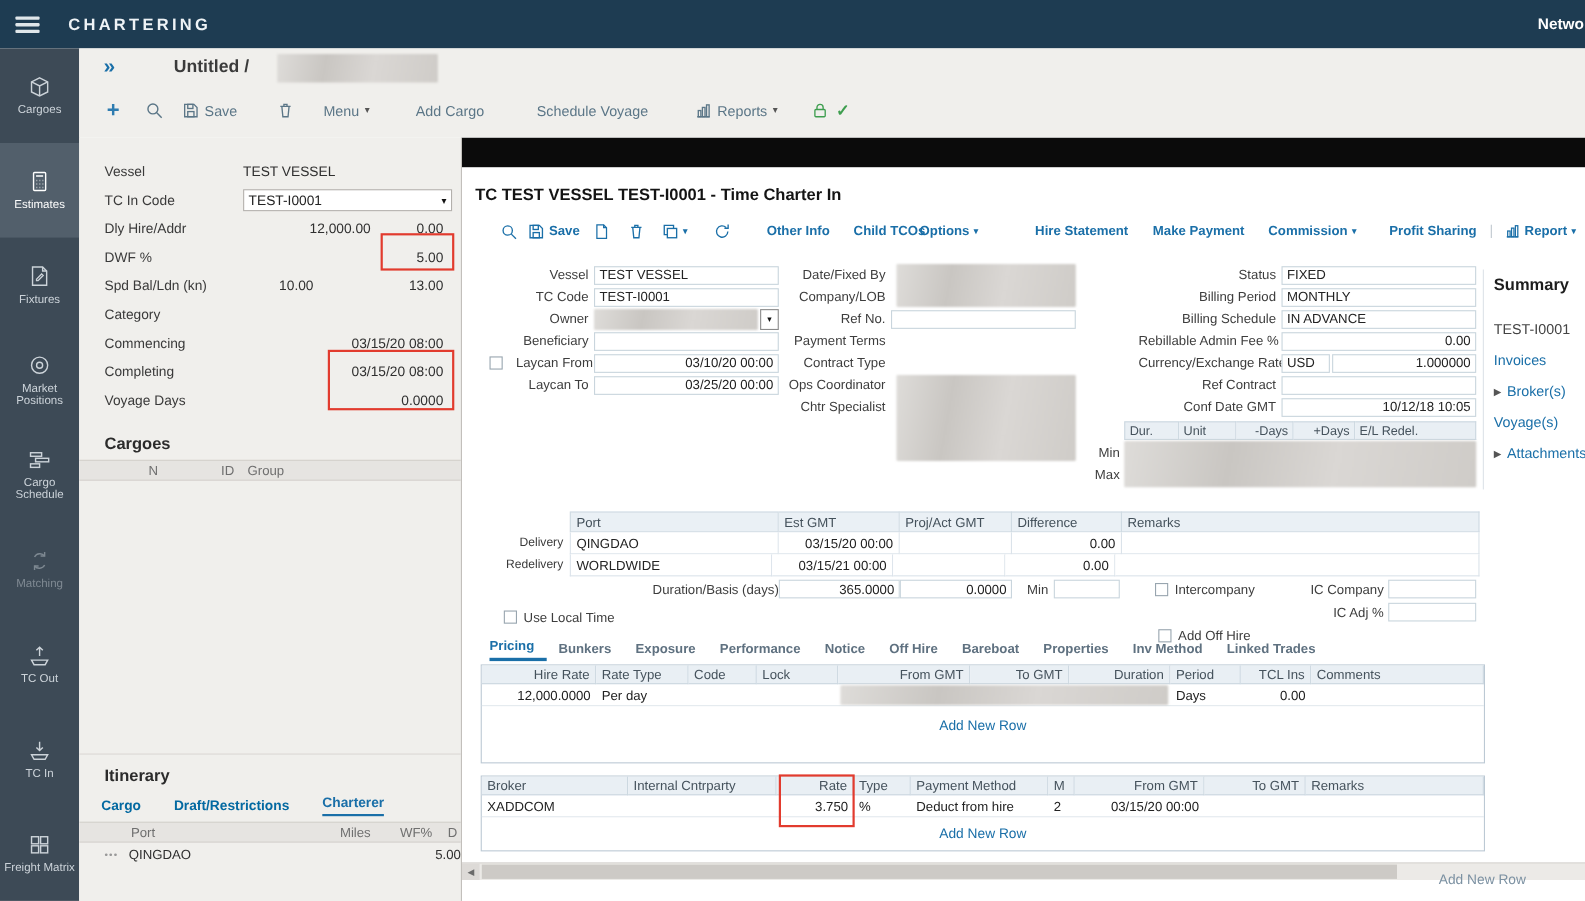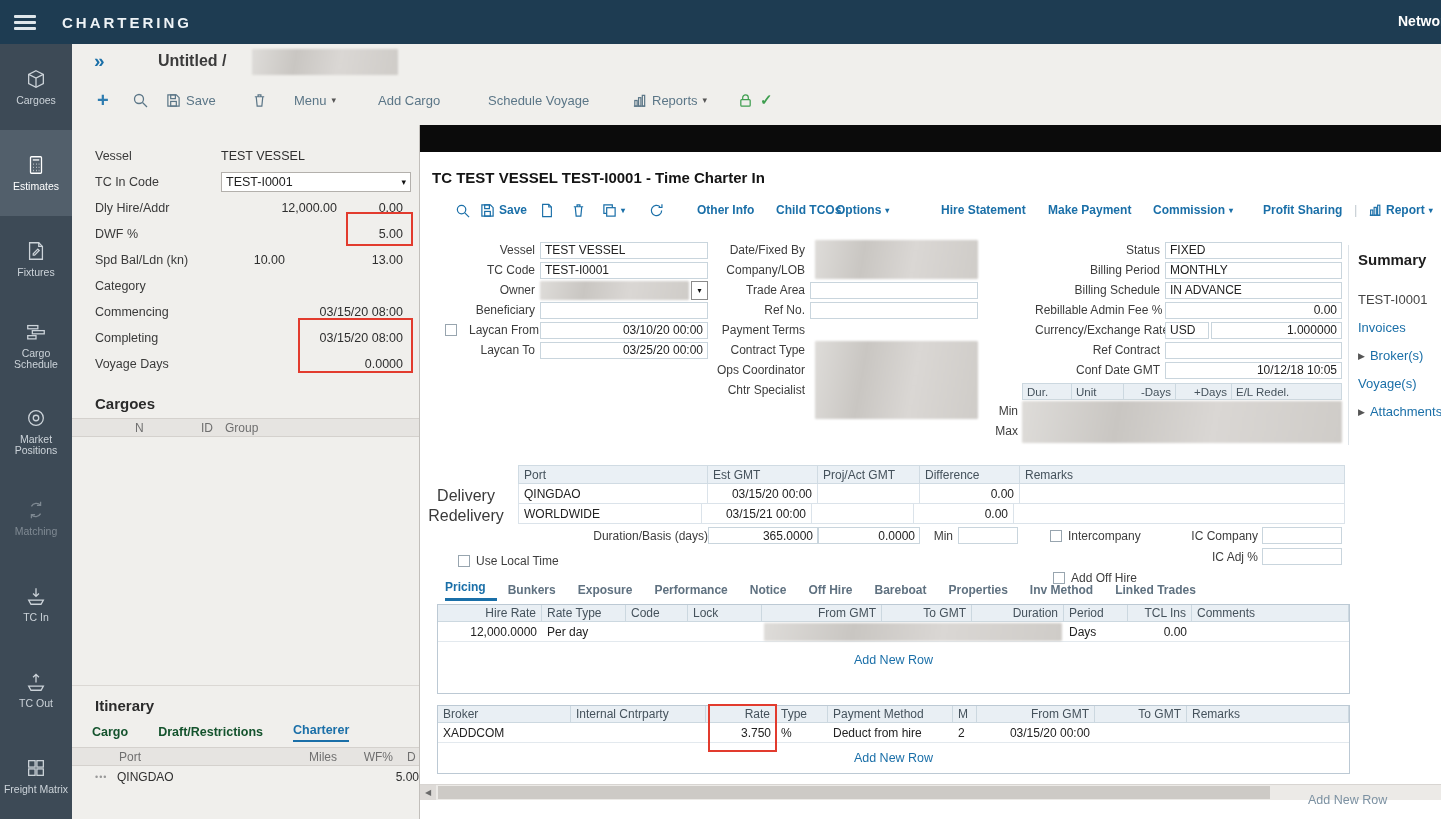--- a/index.html
+++ b/index.html
@@ -41,21 +41,21 @@
 .w124{width:124px}.w72{width:72px}.grow{flex:1}
 .lp-combo{width:190px;height:20px;background:#fff;border:1px solid #b3b0ac;display:flex;align-items:center;padding:0 4px;cursor:pointer}
 .lp-combo .txt{flex:1;font-size:12.5px;color:#222}
 .lp-combo .caret{font-size:9px;color:#111}
 .redact{background:linear-gradient(100deg,#dedcd9 0%,#c9c6c2 30%,#dad7d4 60%,#cfccc8 100%);border-radius:1px;filter:blur(1.2px)}
 .lp-redact{width:190px;height:18px}
 .lp-h2{font-size:15px;font-weight:bold;color:#2b2b2b;margin:18px 0 6px 23px}
 .lp-thead{height:19px;background:#e6e4e1;border-top:1px solid #d4d1cd;border-bottom:1px solid #d4d1cd;display:flex;align-items:center;padding-left:23px;color:#6f6f6f}
 .lp-itin{position:absolute;left:0;top:560px;width:100%;border-top:1px solid #dbd8d4;padding-top:11px}
 .lp-tabs{display:flex;gap:30px;margin:6px 0 5px 20px;height:22px;align-items:flex-end}
-.lp-tab{font-size:12.5px;font-weight:bold;color:#14532d;padding-bottom:3px;cursor:pointer}
+.lp-tab{font-size:12.5px;font-weight:bold;color:#0369a1;padding-bottom:3px;cursor:pointer}
 .lp-tab.active{color:#1a6fa8;border-bottom:2px solid #1a6fa8}
 .lp-itrow{display:flex;align-items:center;height:22px;padding-left:23px;color:#2f2f2f}
 .dots{color:#999;font-size:9px;letter-spacing:1px;width:22px;cursor:pointer}
 
 .detail{position:absolute;left:420px;top:125px;width:1021px;height:694px;background:#fff;overflow:hidden}
 .black-strip{position:absolute;left:0;top:0;width:100%;height:27px;background:#0b0b0b}
 .tc-title{position:absolute;left:12px;top:44px;font-size:15px;font-weight:bold;color:#141414}
 .tc-toolbar{position:absolute;left:0;top:74px;width:100%;height:26px}
 .ti{position:absolute;top:0;height:22px;display:flex;align-items:center;gap:4px;color:#1a6fa8;font-weight:600;font-size:12px;cursor:pointer;white-space:nowrap}
 .ti svg{stroke:#1a6fa8;fill:none;stroke-width:1.3}
@@ -76,21 +76,21 @@
 .mth:first-child{border-left:1px solid #ccd8e0}
 .mth.r{justify-content:flex-end}
 
 .sum-sep{position:absolute;left:928px;top:120px;width:1px;height:200px;background:#dde3e8}
 .summary{position:absolute;left:938px;top:126px;width:200px}
 .sum-title{font-size:15px;font-weight:bold;color:#1d1d1d}
 .sum-code{margin-top:24px;font-size:13px;color:#444}
 .sum-item{margin-top:13px;font-size:13px;color:#1a6fa8;cursor:pointer;display:flex;align-items:center;gap:5px;white-space:nowrap}
 .sum-item .expand{color:#555;font-size:9px}
 
-.dlabel{position:absolute;width:92px;text-align:center;font-size:16px;color:#3a3a3a}
+.dlabel{position:absolute;width:92px;text-align:right;font-size:11px;color:#3a3a3a}
 .dtable{position:absolute;left:98px;top:340px;width:827px}
 .dhead{display:flex;height:19px}
 .dth{background:#eaf0f5;border:1px solid #d0dbe3;border-left:none;color:#44515b;display:flex;align-items:center;padding:0 5px;font-size:12px}
 .dth:first-child{border-left:1px solid #d0dbe3}
 .drow{display:flex;height:20px}
 .dtd{background:#fff;border:1px solid #dbe3ea;border-top:none;border-left:none;display:flex;align-items:center;padding:0 5px;font-size:12px;color:#222}
 .dtd:first-child{border-left:1px solid #dbe3ea}
 .dtd.r{justify-content:flex-end}
 .cblock{display:flex;align-items:center;gap:6px;position:absolute;font-size:12px;color:#3d3d3d}
 
@@ -149,55 +149,55 @@
     <div class="side-item">
       <svg width="22" height="22" viewBox="0 0 24 24">
           <path d="M5 3h10l4 4v14H5z"></path>
           <path d="M15 3v4h4"></path>
           <path d="M9 15l5-5 1.5 1.5-5 5H9z"></path>
         </svg>
       <span class="side-label">Fixtures</span>
     </div>
     <div class="side-item">
       <svg width="22" height="22" viewBox="0 0 24 24">
+          <circle cx="12" cy="12" r="8"></circle>
+          <circle cx="12" cy="12" r="3"></circle>
+        </svg>
+      <span class="side-label">Market Positions</span>
+    </div>
+    <div class="side-item">
+      <svg width="22" height="22" viewBox="0 0 24 24">
           <rect x="3" y="5" width="11" height="3.5"></rect>
           <rect x="8" y="10.5" width="13" height="3.5"></rect>
           <rect x="3" y="16" width="9" height="3.5"></rect>
         </svg>
       <span class="side-label">Cargo Schedule</span>
-    </div>
-    <div class="side-item">
-      <svg width="22" height="22" viewBox="0 0 24 24">
-          <circle cx="12" cy="12" r="8"></circle>
-          <circle cx="12" cy="12" r="3"></circle>
-        </svg>
-      <span class="side-label">Market Positions</span>
     </div>
     <div class="side-item disabled">
       <svg width="22" height="22" viewBox="0 0 24 24">
           <path d="M7 8a6 6 0 0 1 10-1"></path>
           <path d="M17 3v4h-4"></path>
           <path d="M17 16a6 6 0 0 1-10 1"></path>
           <path d="M7 21v-4h4"></path>
         </svg>
       <span class="side-label">Matching</span>
     </div>
     <div class="side-item">
       <svg width="22" height="22" viewBox="0 0 24 24">
           <path d="M4 16.5h16l-2.5 4.5H6.5z"></path>
+          <path d="M12 12.5V4M8.8 6.8L12 3.6l3.2 3.2"></path>
+        </svg>
+      <span class="side-label">TC Out</span>
+    </div>
+    <div class="side-item">
+      <svg width="22" height="22" viewBox="0 0 24 24">
+          <path d="M4 16.5h16l-2.5 4.5H6.5z"></path>
           <path d="M12 3.5v8.5M8.8 9.2l3.2 3.2 3.2-3.2"></path>
         </svg>
       <span class="side-label">TC In</span>
-    </div>
-    <div class="side-item">
-      <svg width="22" height="22" viewBox="0 0 24 24">
-          <path d="M4 16.5h16l-2.5 4.5H6.5z"></path>
-          <path d="M12 12.5V4M8.8 6.8L12 3.6l3.2 3.2"></path>
-        </svg>
-      <span class="side-label">TC Out</span>
     </div>
     <div class="side-item">
       <svg width="22" height="22" viewBox="0 0 24 24">
           <rect x="4" y="4" width="7" height="7"></rect>
           <rect x="13" y="4" width="7" height="7"></rect>
           <rect x="4" y="13" width="7" height="7"></rect>
           <rect x="13" y="13" width="7" height="7"></rect>
         </svg>
       <span class="side-label">Freight Matrix</span>
     </div>
@@ -481,26 +481,20 @@
     </div>
 
     <div class="fgroup g2" style="left:290px;top:115px;width:268px">
       <div class="frow">
           <span class="flbl">Date/Fixed By</span>
           <div class="fwrap"></div>
         </div>
       <div class="frow">
           <span class="flbl">Company/LOB</span>
           <div class="fwrap"></div>
-        </div>
-      <div class="frow">
-          <span class="flbl">Trade Area</span>
-          <div class="fwrap">
-            <div class="f"></div>
-          </div>
         </div>
       <div class="frow">
           <span class="flbl">Ref No.</span>
           <div class="fwrap">
             <div class="f"></div>
           </div>
         </div>
       <div class="frow">
           <span class="flbl">Payment Terms</span>
           <div class="fwrap"></div>

